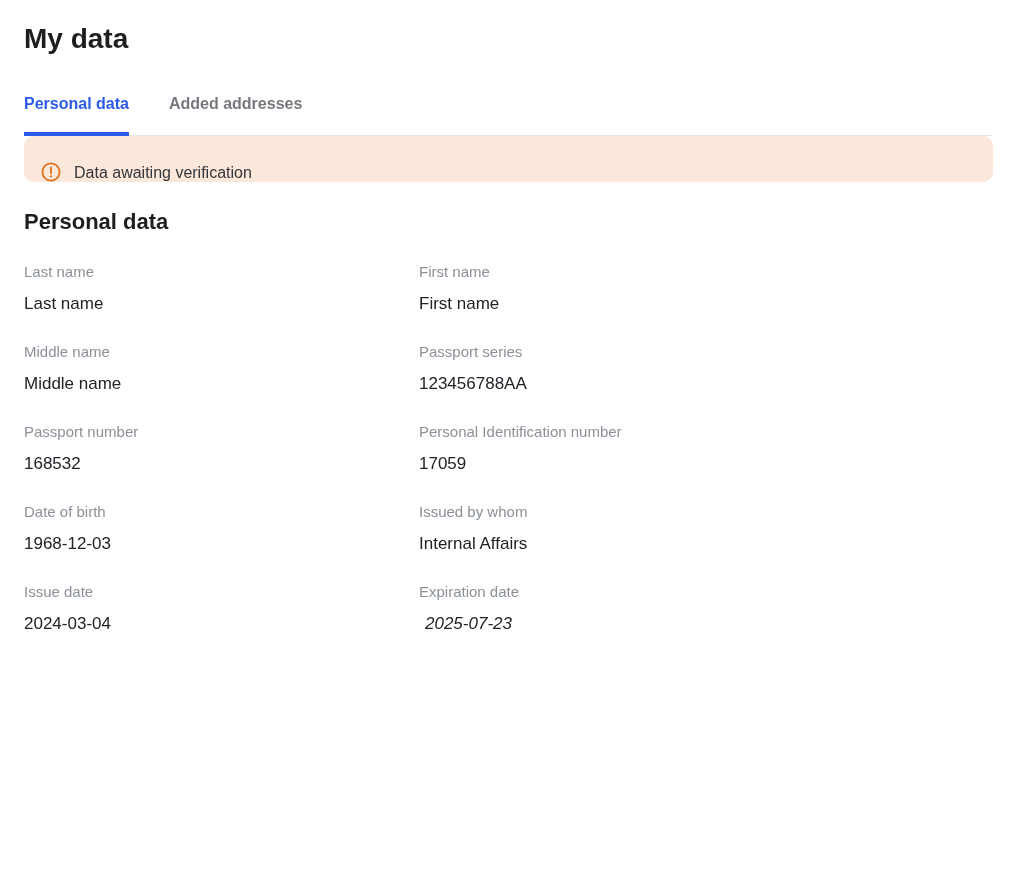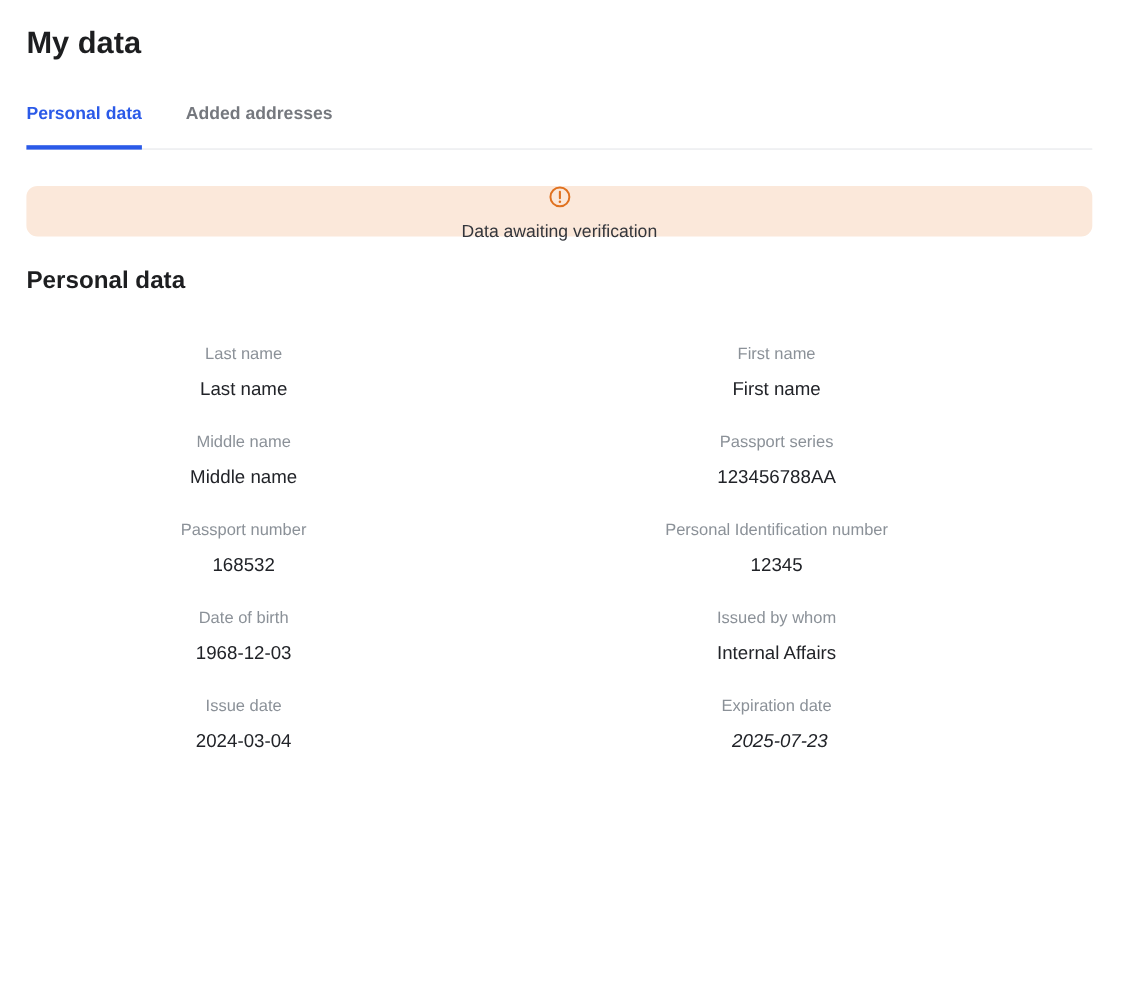--- a/index.html
+++ b/index.html
@@ -48,53 +48,50 @@
     border-bottom: 4px solid transparent;
     margin-bottom: -1px;
     cursor: pointer;
     white-space: nowrap;
   }
   .tab.active {
     color: var(--accent);
     border-bottom-color: var(--accent);
   }
   .alert {
-    margin-top: 33px;
     height: 46px;
     background: var(--alert-bg);
     border-radius: 10px;
     display: flex;
-    align-items: center;
+    align-items: flex-end;
     padding: 0 17px;
     gap: 13px;
-    flex-direction: column;
   }
   .alert-icon {
     display: inline-flex;
     width: 20px;
     height: 20px;
     flex: 0 0 auto;
   }
   .alert-text {
     font-size: 16px;
     color: var(--alert-text);
   }
   .section-heading {
     margin: 26px 0 0;
     font-size: 22px;
     line-height: 27px;
     font-weight: 700;
     color: var(--heading);
   }
   .fields-grid {
-    margin-top: 45px;
+    margin-top: 28px;
     display: grid;
     grid-template-columns: 395px auto;
     grid-row-gap: 29px;
-    text-align: center;
   }
   .field-label {
     font-size: 15px;
     line-height: 18px;
     color: var(--label);
   }
   .field-value {
     margin-top: 13px;
     font-size: 17px;
     line-height: 20px;
@@ -149,21 +146,21 @@
       <div class="field-value">123456788AA</div>
     </div>
 
     <div class="field">
       <div class="field-label">Passport number</div>
       <div class="field-value">168532</div>
     </div>
 
     <div class="field">
       <div class="field-label">Personal Identification number</div>
-      <div class="field-value">12345</div>
+      <div class="field-value">17059</div>
     </div>
 
     <div class="field">
       <div class="field-label">Date of birth</div>
       <div class="field-value">1968-12-03</div>
     </div>
 
     <div class="field">
       <div class="field-label">Issued by whom</div>
       <div class="field-value">Internal Affairs</div>

